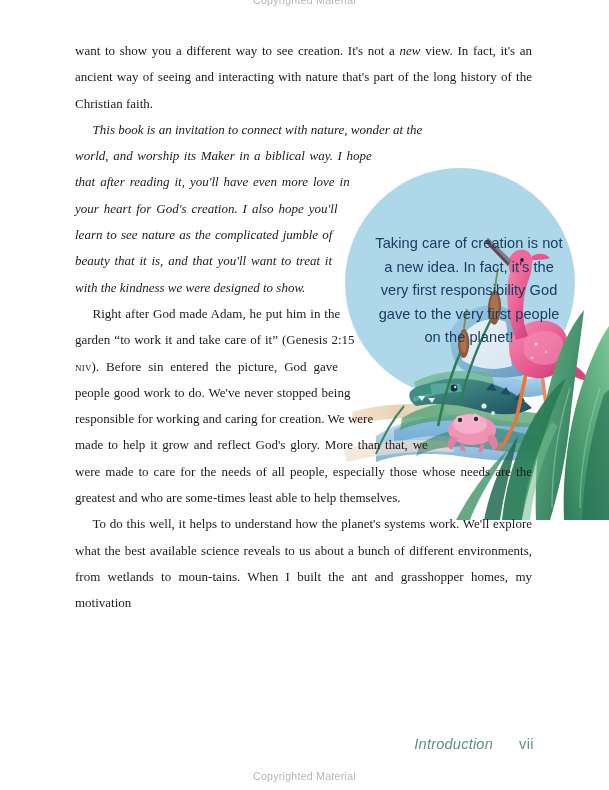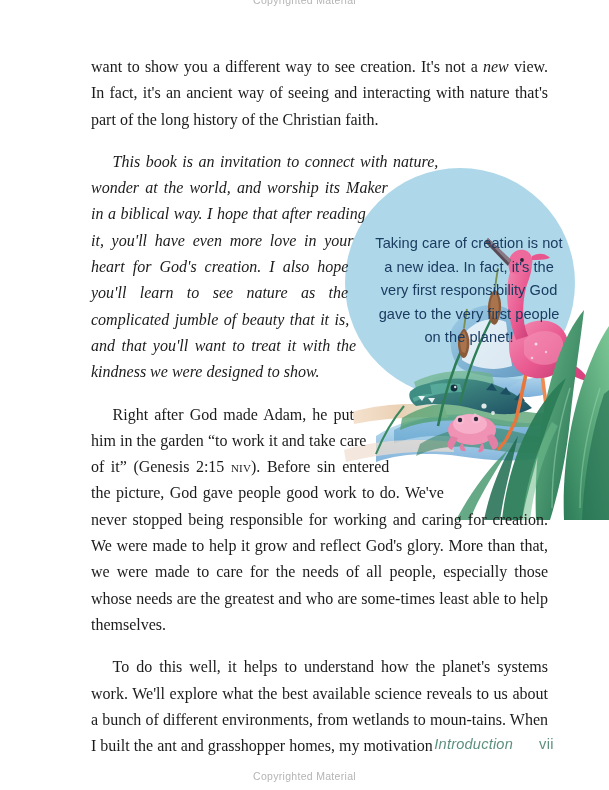--- a/index.html
+++ b/index.html
@@ -51,22 +51,22 @@
   }
   
   .shape {
     float: right;
     clear: right;
     height: 18.6px;
     width: 0px;
   }
 
   p.body {
-    margin: 16px;
-    font-size: 16px;
+    margin: 0;
+    font-size: 13px;
     line-height: 26.3px;
     color: #1b1b1b;
     text-align: justify;
     text-justify: inter-word;
     hyphens: none;
   }
   p.body.indent { text-indent: 1.35em; }
   p.body em { font-style: italic; }
   .smallcaps {
     font-variant: small-caps;
@@ -94,21 +94,20 @@
   .footer {
     position: absolute;
     top: 736px;
     left: 0;
     width: 534px;
     text-align: right;
     font-family: "Liberation Sans", "DejaVu Sans", sans-serif;
     font-size: 14.6px;
     color: #5d8f7e;
     font-style: italic;
-    padding-left: 20px;
   }
   .footer .chap { letter-spacing: 0.2px; }
   .footer .pg {
     display: inline-block;
     margin-left: 26px;
     font-style: normal;
     letter-spacing: 0.4px;
   }
 </style>
 </head>

